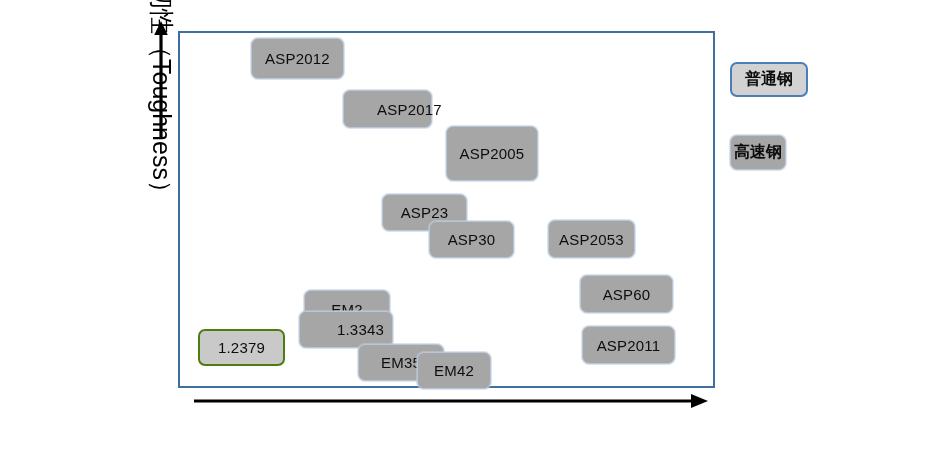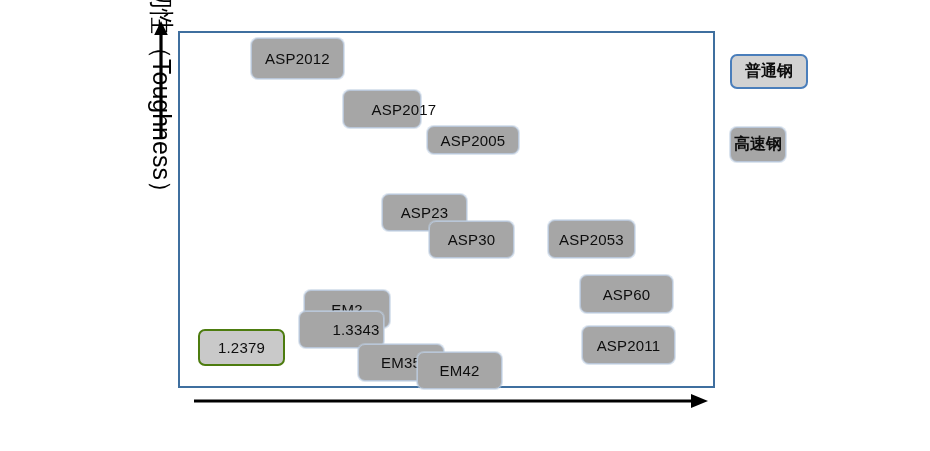--- a/index.html
+++ b/index.html
@@ -102,20 +102,21 @@
     position: absolute;
     box-sizing: border-box;
     border-radius: 7px;
     display: flex;
     align-items: center;
     justify-content: center;
     font-size: 16px;
     font-weight: bold;
     color: #0d0d0d;
     white-space: nowrap;
+    margin-top: 8px;
   }
   .legend-item.normal {
     background: #d2d2d2;
     border: 2px solid #4a7ebb;
   }
   .legend-item.hss {
     background: #a6a6a6;
     border: 1px solid #b9c6d8;
     box-shadow: 0 0 0 1px rgba(189,205,224,0.55);
   }
@@ -134,31 +135,31 @@
     <line x1="0" y1="11" x2="500" y2="11" stroke="#000000" stroke-width="3.2"></line>
     <polygon points="514,11 497,4 497,18" fill="#000000"></polygon>
   </svg>
 
   <div class="y-axis-label">韧性（Toughness）</div>
 
   <div class="plot-frame"></div>
 
   <div>
     <div class="node hss" style="left:251px; top:38px; width:93px; height:41px;">ASP2012</div>
-    <div class="node hss" style="left:343px; top:90px; width:78px; height:38px;padding-left:44px;">ASP2017</div>
-    <div class="node hss" style="left:427px; top:126px; width:92px; height:28px;">ASP2005</div>
+    <div class="node hss" style="left:343px; top:90px; width:89px; height:38px;padding-left:44px;">ASP2017</div>
+    <div class="node hss" style="left:446px; top:126px; width:92px; height:55px;">ASP2005</div>
     <div class="node hss" style="left:382px; top:194px; width:85px; height:37px;">ASP23</div>
     <div class="node hss" style="left:429px; top:221px; width:85px; height:37px;">ASP30</div>
     <div class="node hss" style="left:548px; top:220px; width:87px; height:38px;">ASP2053</div>
     <div class="node hss" style="left:304px; top:290px; width:86px; height:38px;">EM2</div>
     <div class="node hss" style="left:580px; top:275px; width:93px; height:38px;">ASP60</div>
-    <div class="node hss" style="left:299px; top:311px; width:85px; height:37px;padding-left:29px;">1.3343</div>
+    <div class="node hss" style="left:299px; top:311px; width:94px; height:37px;padding-left:29px;">1.3343</div>
     <div class="node hss" style="left:582px; top:326px; width:93px; height:38px;">ASP2011</div>
     <div class="node hss" style="left:339px; top:344px; width:86px; height:37px;margin-left:19px;">EM35</div>
-    <div class="node hss" style="left:417px; top:352px; width:85px; height:37px;">EM42</div>
+    <div class="node hss" style="left:417px; top:352px; width:74px; height:37px;">EM42</div>
     <div class="node normal" style="left:198px; top:329px; width:87px; height:37px;">1.2379</div>
   </div>
 
 
   <div>
     <div class="legend-item normal" style="left:730px; top:54px; width:78px; height:35px;">普通钢</div>
     <div class="legend-item hss" style="left:730px; top:127px; width:56px; height:35px;">高速钢</div>
   </div>
 
 </div>

